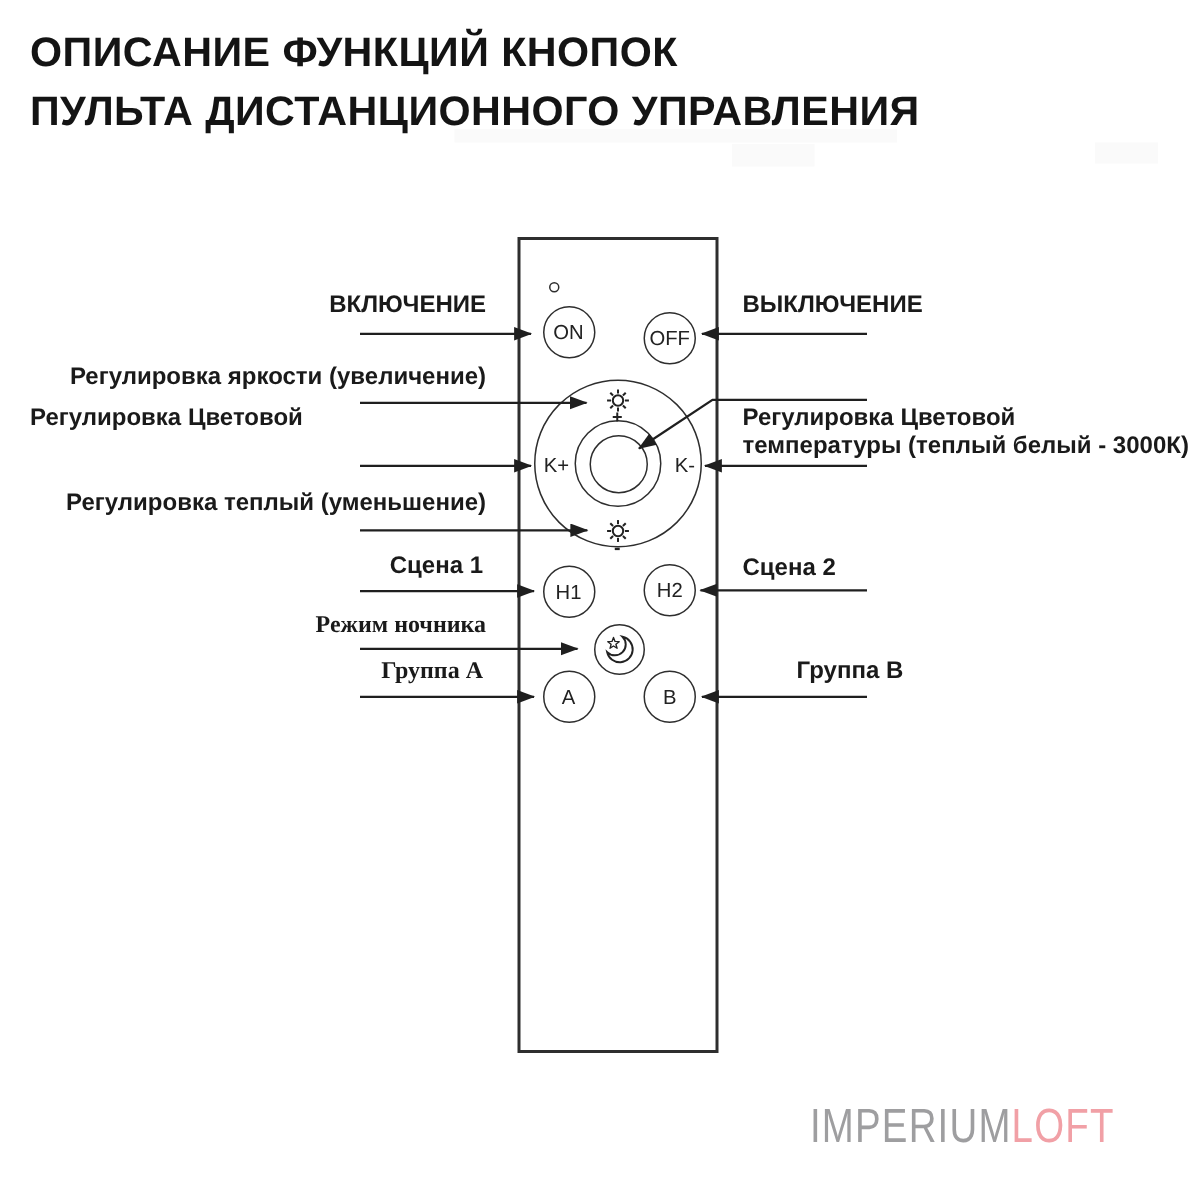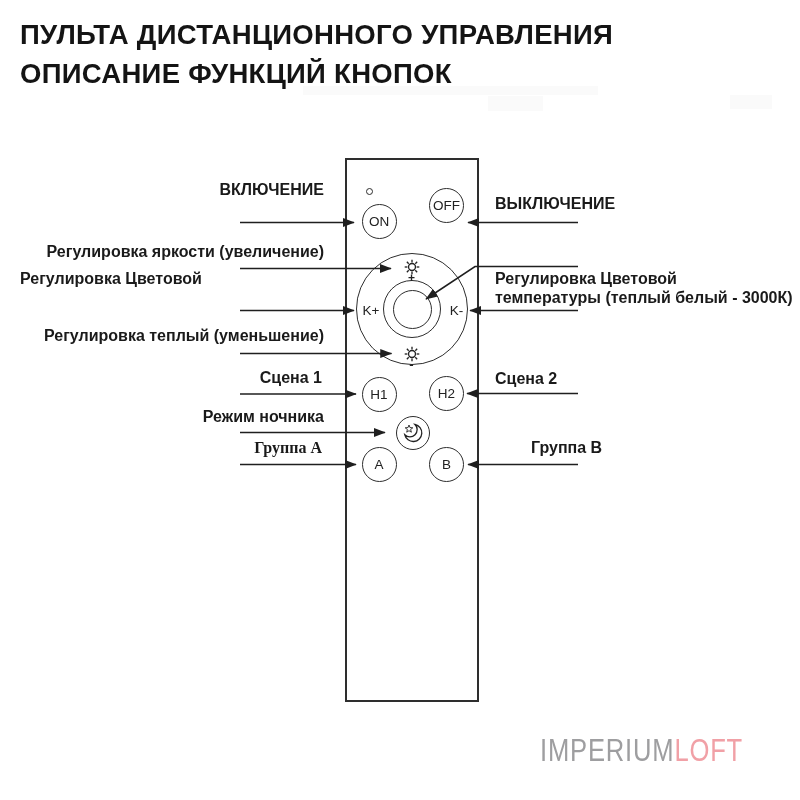--- a/index.html
+++ b/index.html
@@ -54,52 +54,52 @@
   }
   .logo .gray{color:#9e9ea0;}
   .logo .pink{color:#f1a0a6;}
 </style>
 </head>
 <body>
 
 <div class="stage">
 
   <div class="title">
+    <span>ОПИСАНИЕ ФУНКЦИЙ КНОПОК</span>
     <span>ПУЛЬТА ДИСТАНЦИОННОГО УПРАВЛЕНИЯ</span>
-    <span>ОПИСАНИЕ ФУНКЦИЙ КНОПОК</span>
   </div>
 
   <div class="ghost" style="left:303px;top:86px;width:295px;height:9px;"></div>
   <div class="ghost" style="left:488px;top:96px;width:55px;height:15px;"></div>
   <div class="ghost" style="left:730px;top:95px;width:42px;height:14px;"></div>
 
-  <div class="lbl" style="right:476px;top:181px;">ВКЛЮЧЕНИЕ</div>
+  <div class="lbl" style="right:476px;top:195px;">ВКЛЮЧЕНИЕ</div>
   <div class="lbl" style="right:476px;top:243px;text-align:right;">Регулировка яркости (увеличение)</div>
   <div class="lbl two" style="left:20px;top:270px;">
     <span>Регулировка Цветовой</span>
   </div>
   <div class="lbl" style="right:476px;top:327px;">Регулировка теплый (уменьшение)</div>
   <div class="lbl" style="right:478px;top:369px;">Сцена 1</div>
-  <div class="lbl" style="right:476px;top:408px;">Режим ночника</div>
+  <div class="lbl" style="right:476px;top:408px;font-family:Liberation Serif, serif;">Режим ночника</div>
   <div class="lbl" style="right:478px;top:439px;font-family:Liberation Serif, serif;">Группа A</div>
 
   <div class="lbl" style="left:495px;top:195px;">ВЫКЛЮЧЕНИЕ</div>
   <div class="lbl two" style="left:495px;top:270px;">
     <span>Регулировка Цветовой</span>
     <span>температуры (теплый белый - 3000К)</span>
   </div>
   <div class="lbl" style="left:495px;top:370px;">Сцена 2</div>
   <div class="lbl" style="left:495px;top:439px;margin-left:36px;">Группа B</div>
 
   <div class="remote"></div>
 
   <div class="circ" style="left:366px;top:188px;width:7px;height:7px;border-width:1.4px;"></div>
 
   <div class="circ" style="left:361.5px;top:204px;width:35px;height:35px;">ON</div>
-  <div class="circ" style="left:429px;top:188px;width:35px;height:35px;">OFF</div>
+  <div class="circ" style="left:429px;top:208px;width:35px;height:35px;">OFF</div>
 
   <div class="circ ring" style="left:356px;top:253px;width:112px;height:112px;"></div>
   <div class="circ ring" style="left:383px;top:280px;width:58px;height:58px;"></div>
   <div class="circ ring" style="left:392.5px;top:289.5px;width:39px;height:39px;"></div>
 
   <div class="dial-txt" style="left:371px;top:310px;">K+</div>
   <div class="dial-txt" style="left:456.5px;top:310px;">K-</div>
 
   <div class="icon-wrap" style="left:403.5px;top:258.5px;">
     <svg width="16" height="16" viewBox="0 0 18 18" fill="none" stroke="#222" stroke-width="1.5">

